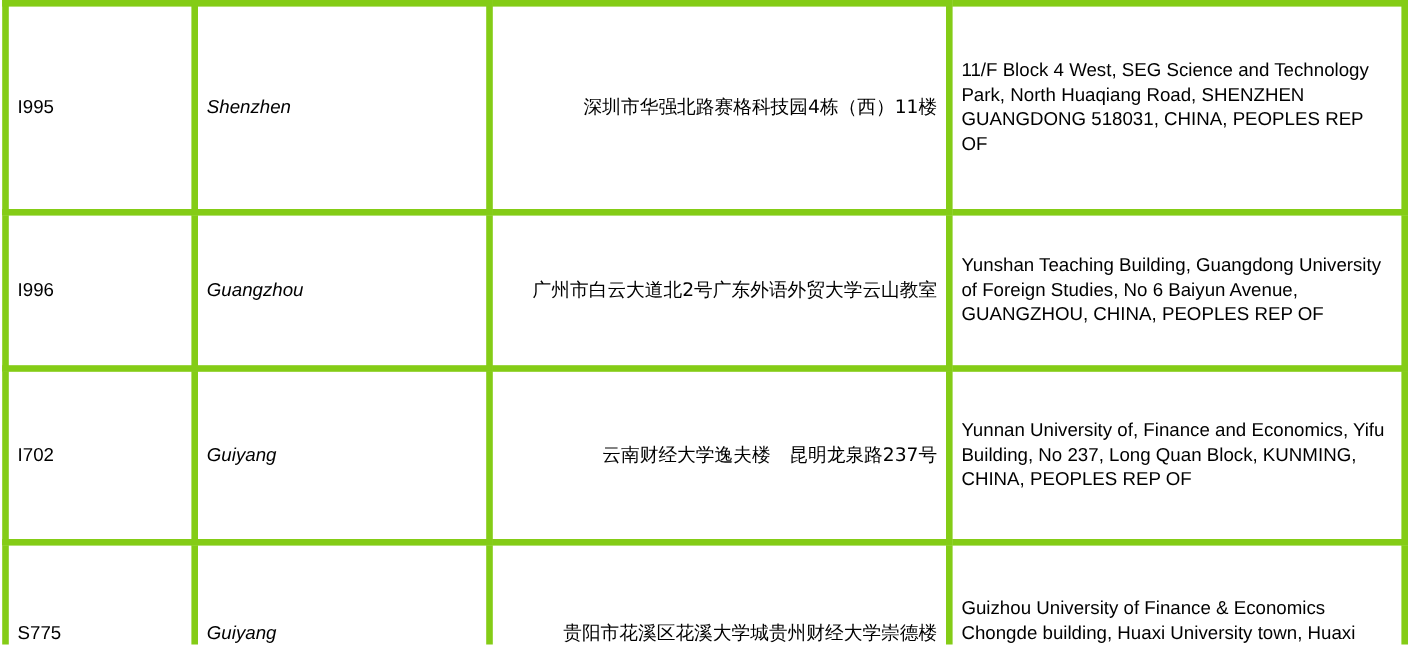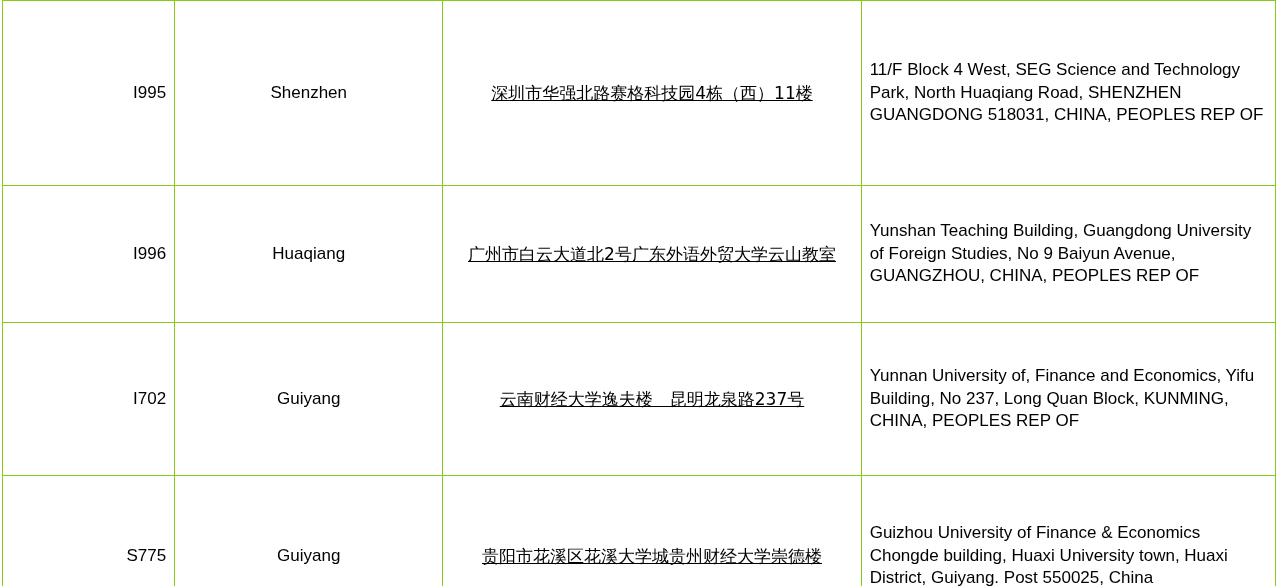--- a/index.html
+++ b/index.html
@@ -21,49 +21,49 @@
     background: #ffffff;
   }
   table.center-table {
     border-collapse: collapse;
     table-layout: fixed;
     width: 1274px;
     margin: 0 0 0 2px;
     border: 0;
   }
   table.center-table td {
-    border: 1px solid #84cc16;
+    border: 6px solid #84cc16;
     vertical-align: middle;
     padding: 6px 8px;
     font-size: 17px;
     line-height: 1.32;
   }
   
   col.c-code { width: 172px; }
   col.c-city { width: 268px; }
   col.c-cn   { width: 418px; }
   col.c-en   { width: 414px; }
 
   td.code {
-    text-align: right;
+    text-align: left;
     font-size: 17px;
     border-radius: 11px;
   }
   td.city {
-    text-align: center;
+    text-align: left;
     font-size: 17px;
+    font-style: italic;
   }
   td.cn {
-    text-align: center;
+    text-align: right;
     font-size: 17px;
     font-family: "DejaVu Sans", "Liberation Sans", sans-serif;
     line-height: 1.45;
     padding-left: 10px;
     padding-right: 10px;
-    text-decoration: underline;
   }
   td.en {
     text-align: left;
     font-size: 17px;
     line-height: 1.38;
     padding-left: 8px;
     padding-right: 6px;
   }
   
   tr.r0 td { height: 172px; }
@@ -84,23 +84,23 @@
     </colgroup>
     <tbody>
       <tr class="r0">
         <td class="code">I995</td>
         <td class="city">Shenzhen</td>
         <td class="cn">深圳市华强北路赛格科技园4栋（西）11楼</td>
         <td class="en">11/F Block 4 West, SEG Science and Technology Park, North Huaqiang Road, SHENZHEN GUANGDONG 518031, CHINA, PEOPLES REP OF</td>
       </tr>
       <tr class="r1">
         <td class="code">I996</td>
-        <td class="city">Huaqiang</td>
+        <td class="city">Guangzhou</td>
         <td class="cn">广州市白云大道北2号广东外语外贸大学云山教室</td>
-        <td class="en">Yunshan Teaching Building, Guangdong University of Foreign Studies, No 9 Baiyun Avenue, GUANGZHOU, CHINA, PEOPLES REP OF</td>
+        <td class="en">Yunshan Teaching Building, Guangdong University of Foreign Studies, No 6 Baiyun Avenue, GUANGZHOU, CHINA, PEOPLES REP OF</td>
       </tr>
       <tr class="r2">
         <td class="code">I702</td>
         <td class="city">Guiyang</td>
         <td class="cn">云南财经大学逸夫楼　昆明龙泉路237号</td>
         <td class="en">Yunnan University of, Finance and Economics, Yifu Building, No 237, Long Quan Block, KUNMING, CHINA, PEOPLES REP OF</td>
       </tr>
       <tr class="r3">
         <td class="code">S775</td>
         <td class="city">Guiyang</td>

